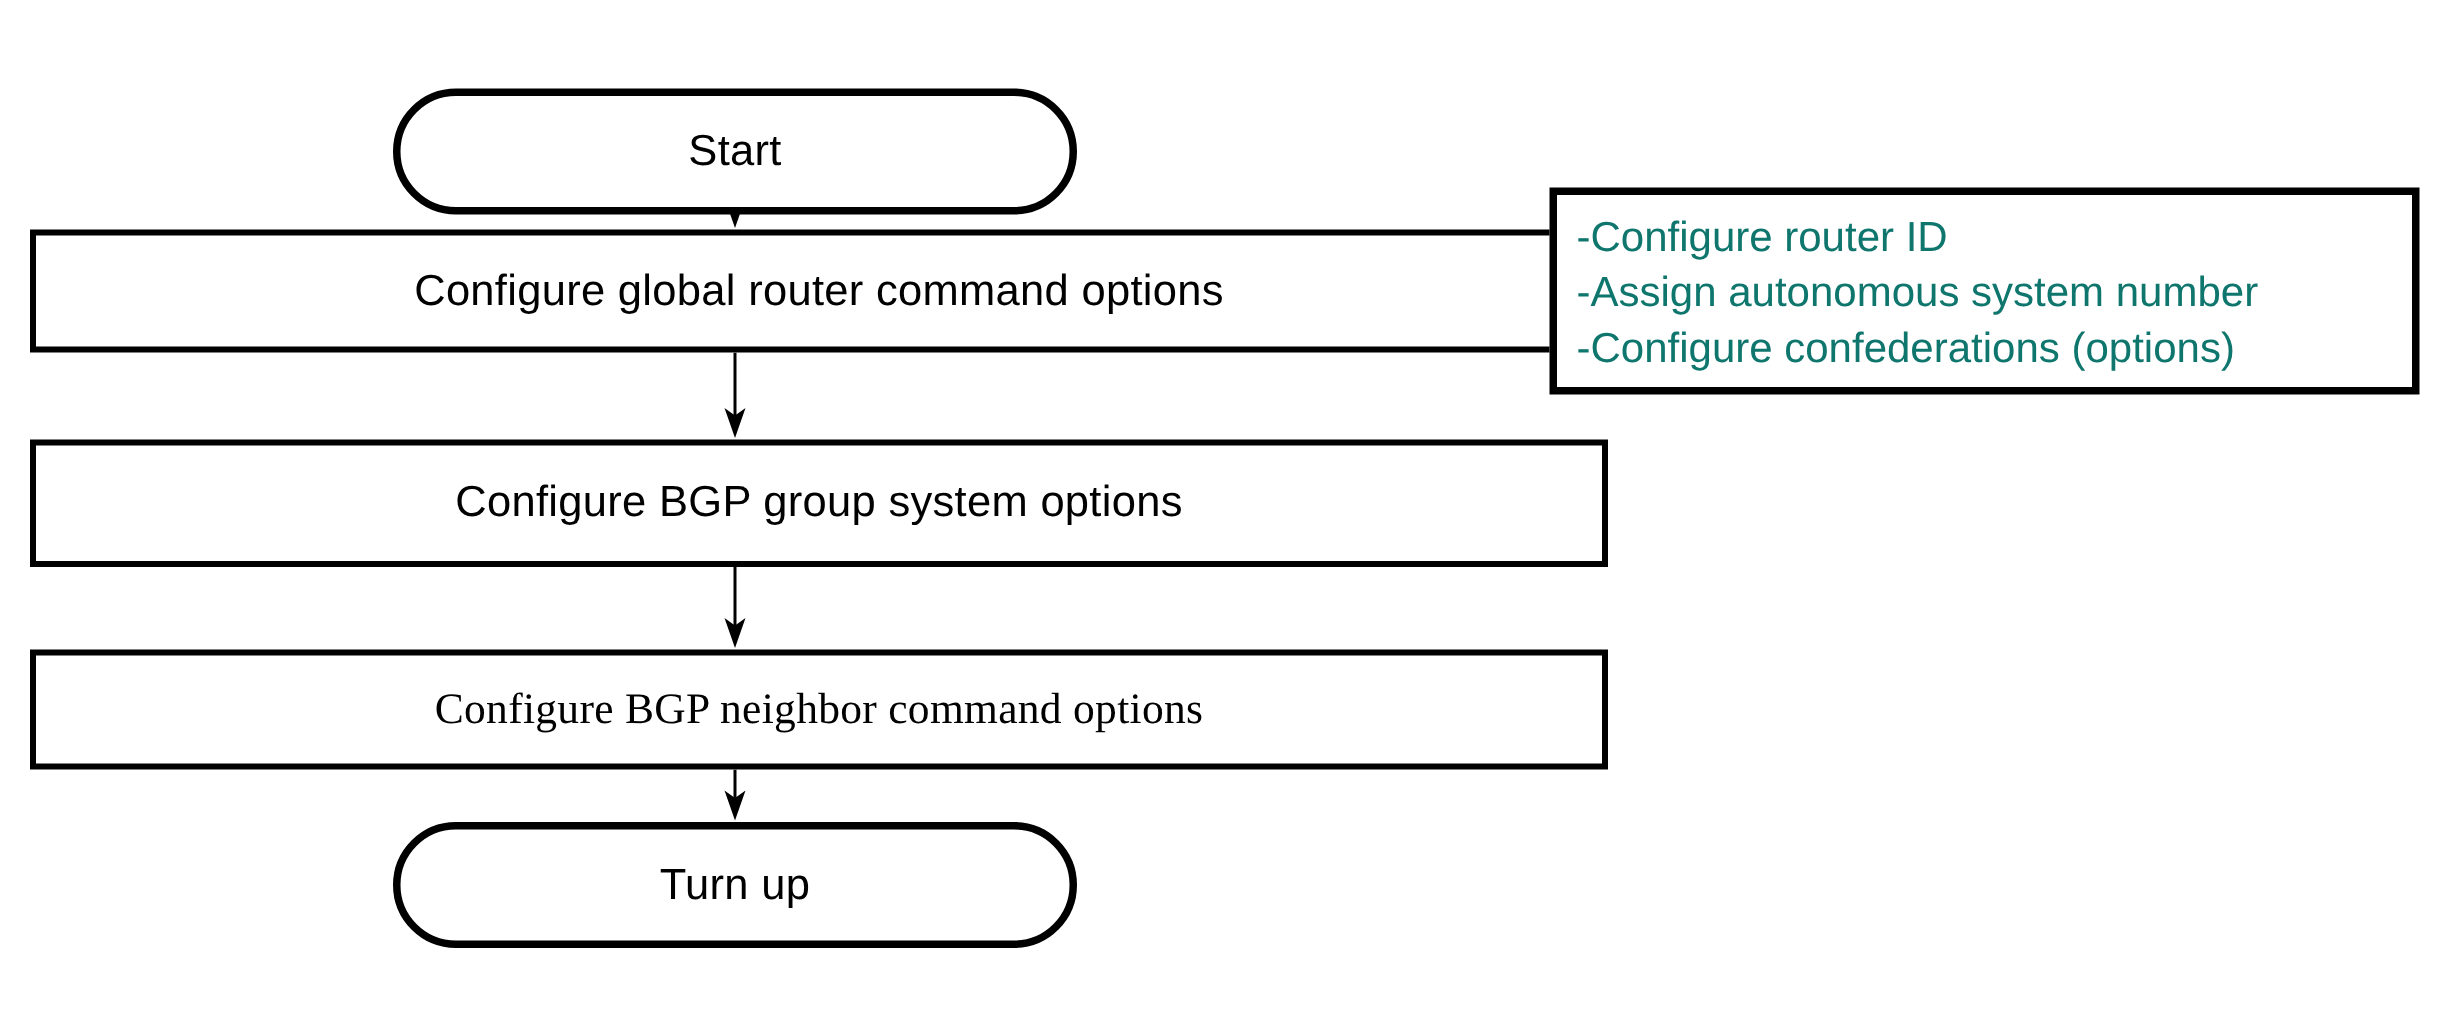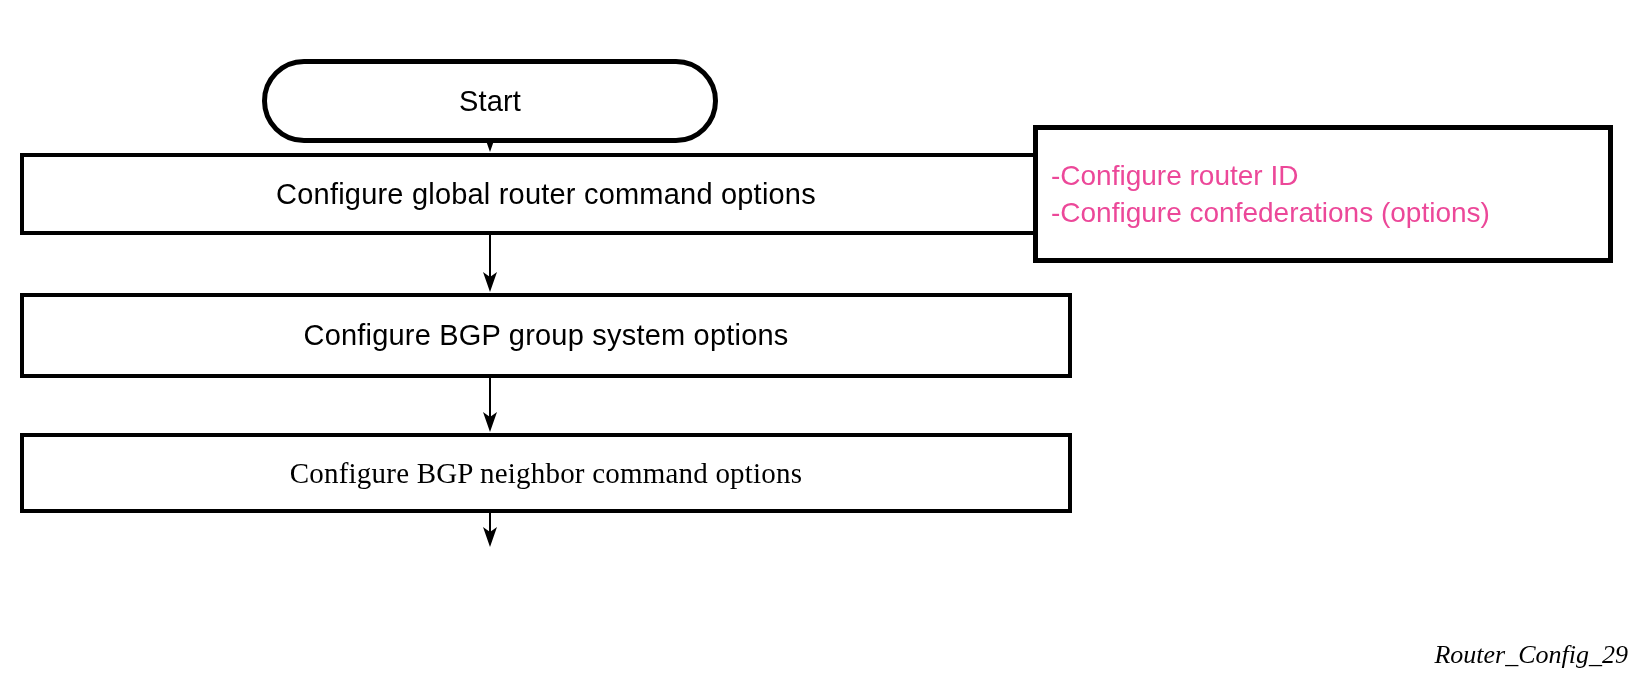--- a/index.html
+++ b/index.html
@@ -50,21 +50,21 @@
     width: 580px;
     height: 138px;
     box-sizing: border-box;
     background: #ffffff;
     border: 5px solid #000000;
     display: flex;
     flex-direction: column;
     justify-content: center;
     padding-left: 13px;
     padding-right: 4px;
-    color: #ec4899;
+    color: #0f766e;
     font-size: 28px;
     line-height: 37px;
     white-space: nowrap;
   }
   #arrow-layer {
     position: absolute;
     left: 0;
     top: 0;
     width: 1638px;
     height: 685px;
@@ -118,27 +118,30 @@
   <div id="node-start" class="node terminator">
     <span>Start</span>
   </div>
 
   <div id="node-step1" class="node process">
     <span>Configure global router command options</span>
   </div>
 
   <div class="side-note">
     <span>-Configure router ID</span>
+    <span>-Assign autonomous system number</span>
     <span>-Configure confederations (options)</span>
   </div>
 
   <div id="node-step2" class="node process">
     <span>Configure BGP group system options</span>
   </div>
 
   <div id="node-step3" class="node process">
     <span>Configure BGP neighbor command options</span>
   </div>
 
+  <div id="node-end" class="node terminator">
+    <span>Turn up</span>
+  </div>
 
-  <div class="footer-label">Router_Config_29</div>
 
 </div>
 
 </body></html>

